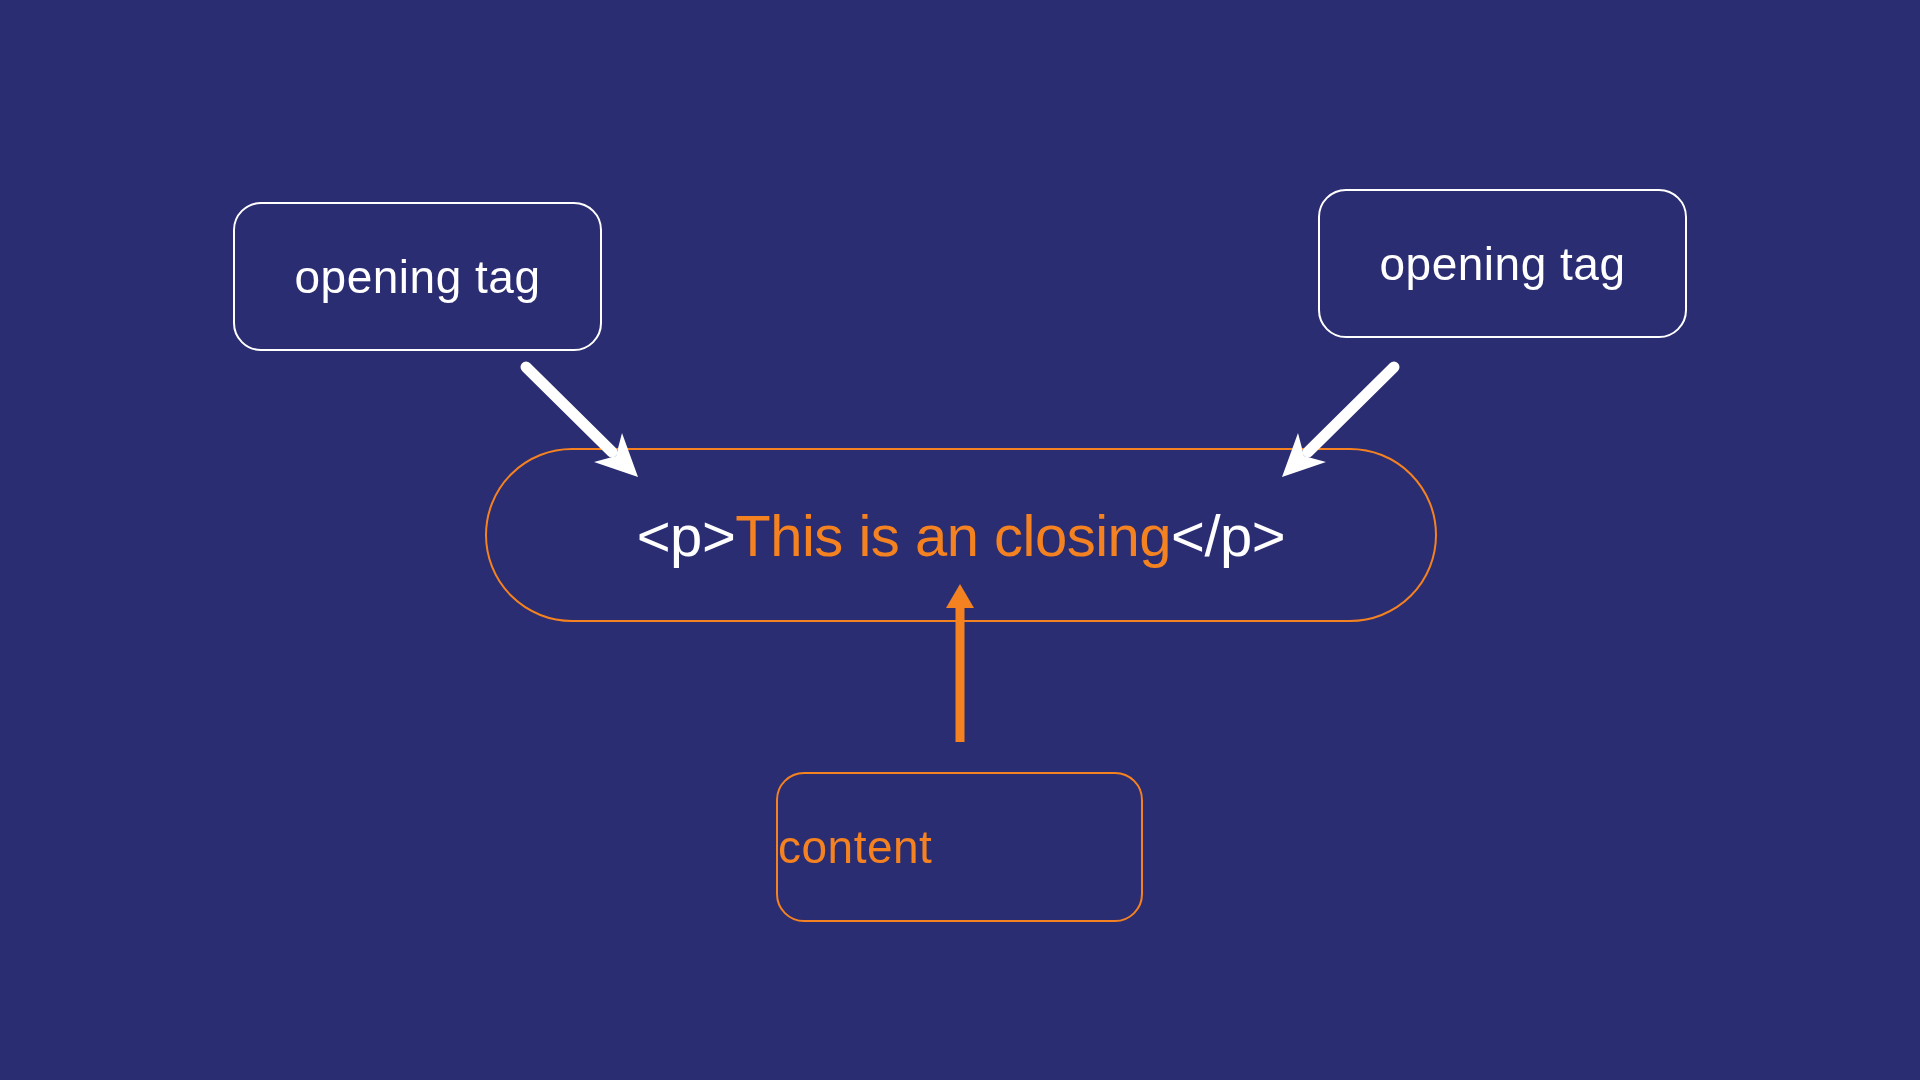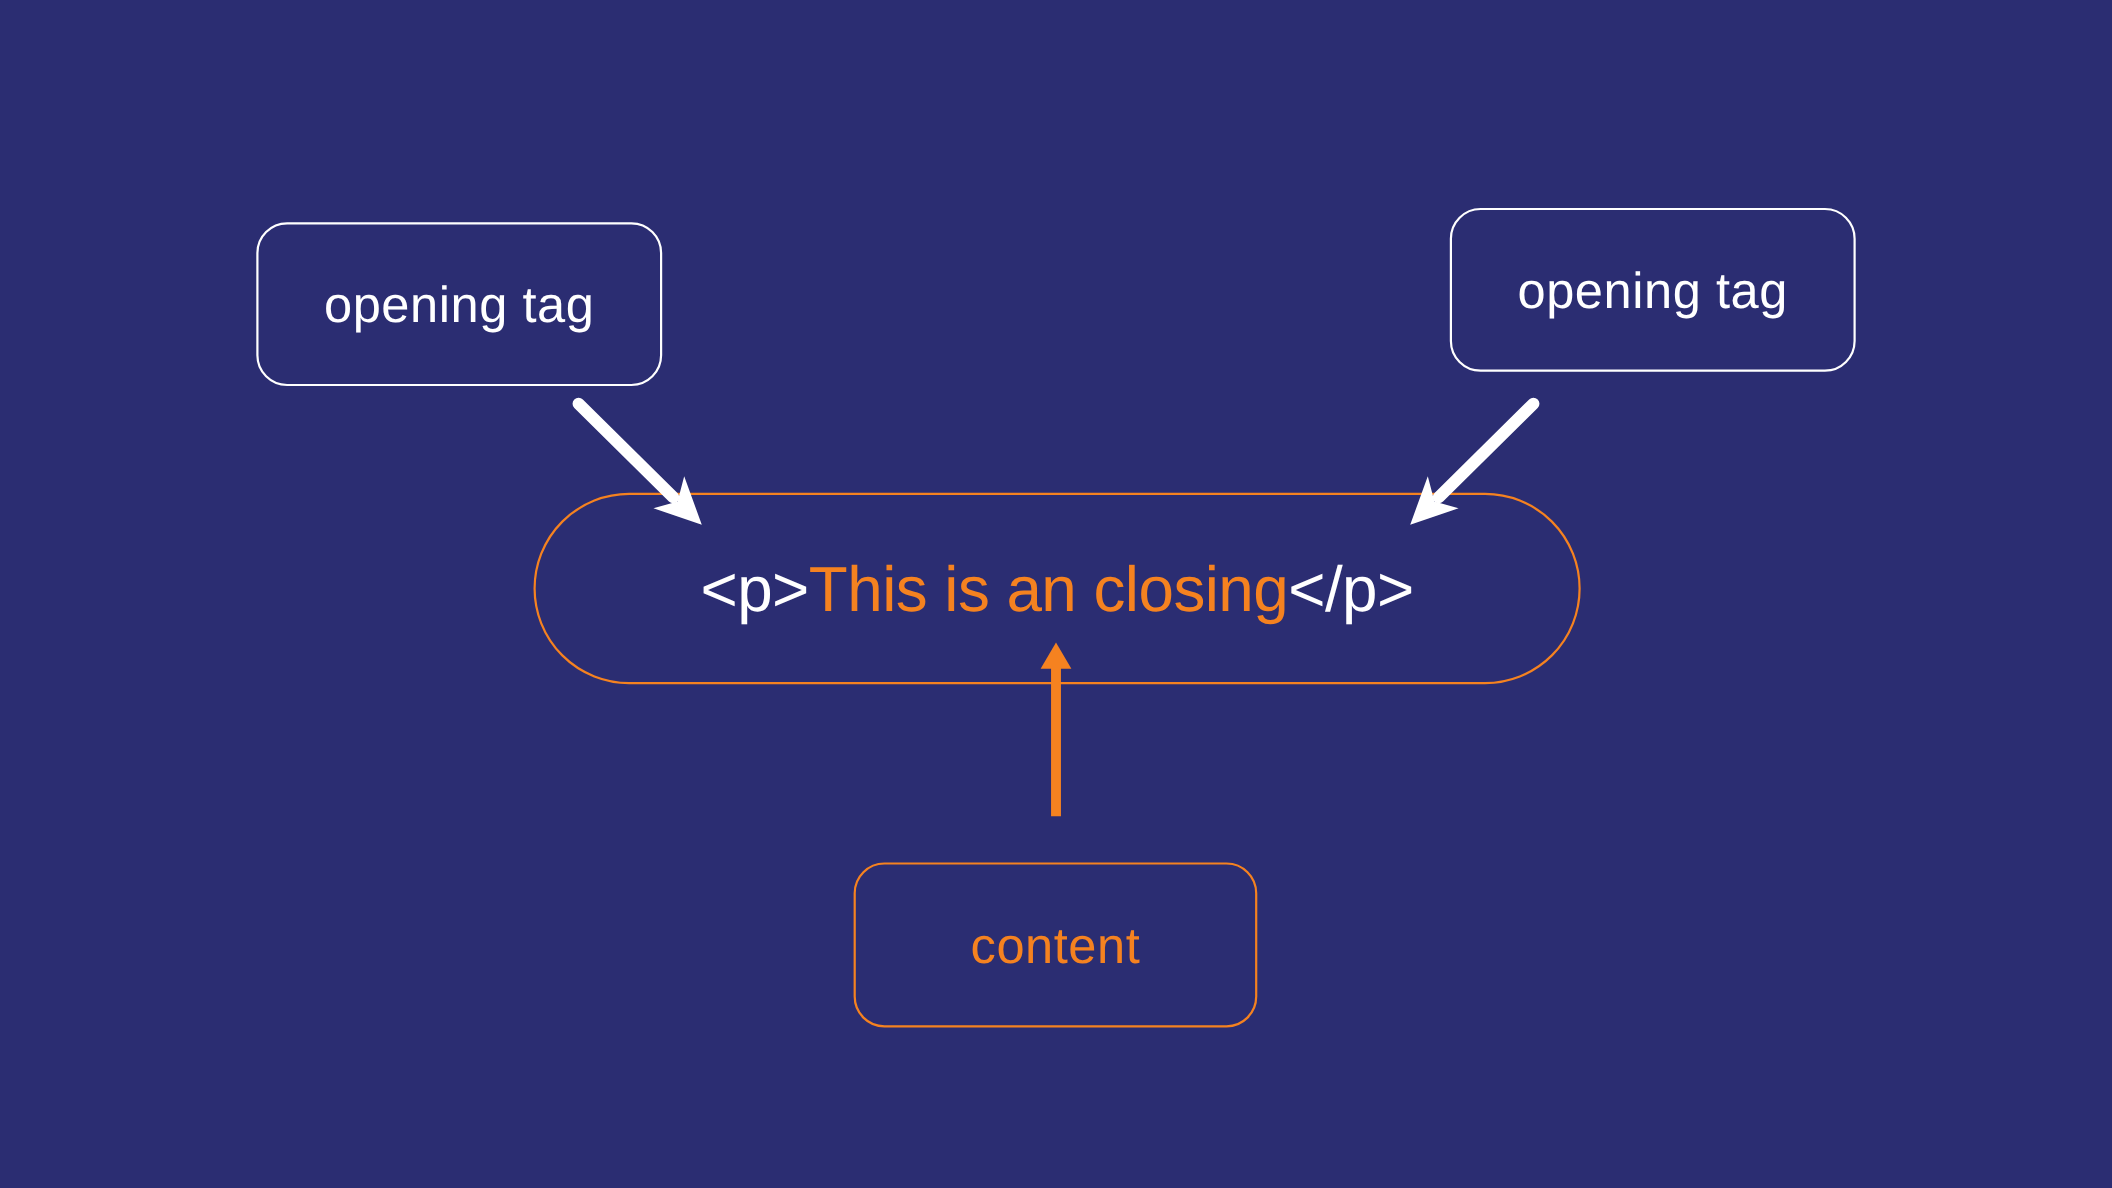--- a/index.html
+++ b/index.html
@@ -71,26 +71,24 @@
     position: absolute;
     box-sizing: border-box;
     left: 776px;
     top: 772px;
     width: 367px;
     height: 150px;
     border: 2px solid #F58220;
     border-radius: 28px;
     display: flex;
     align-items: center;
-    justify-content: center;
     color: #F58220;
     font-size: 46px;
     letter-spacing: 0.5px;
     z-index: 2;
-    margin-top: 12px;
   }
 </style>
 </head>
 <body>
 
 <div class="canvas">
 
   <svg class="arrow-layer layer-under" viewBox="0 0 1920 1080">
     <line x1="960" y1="742" x2="960" y2="602" stroke="#F58220" stroke-width="9"></line>
     <polygon points="960,584 946,608 974,608" fill="#F58220"></polygon>

